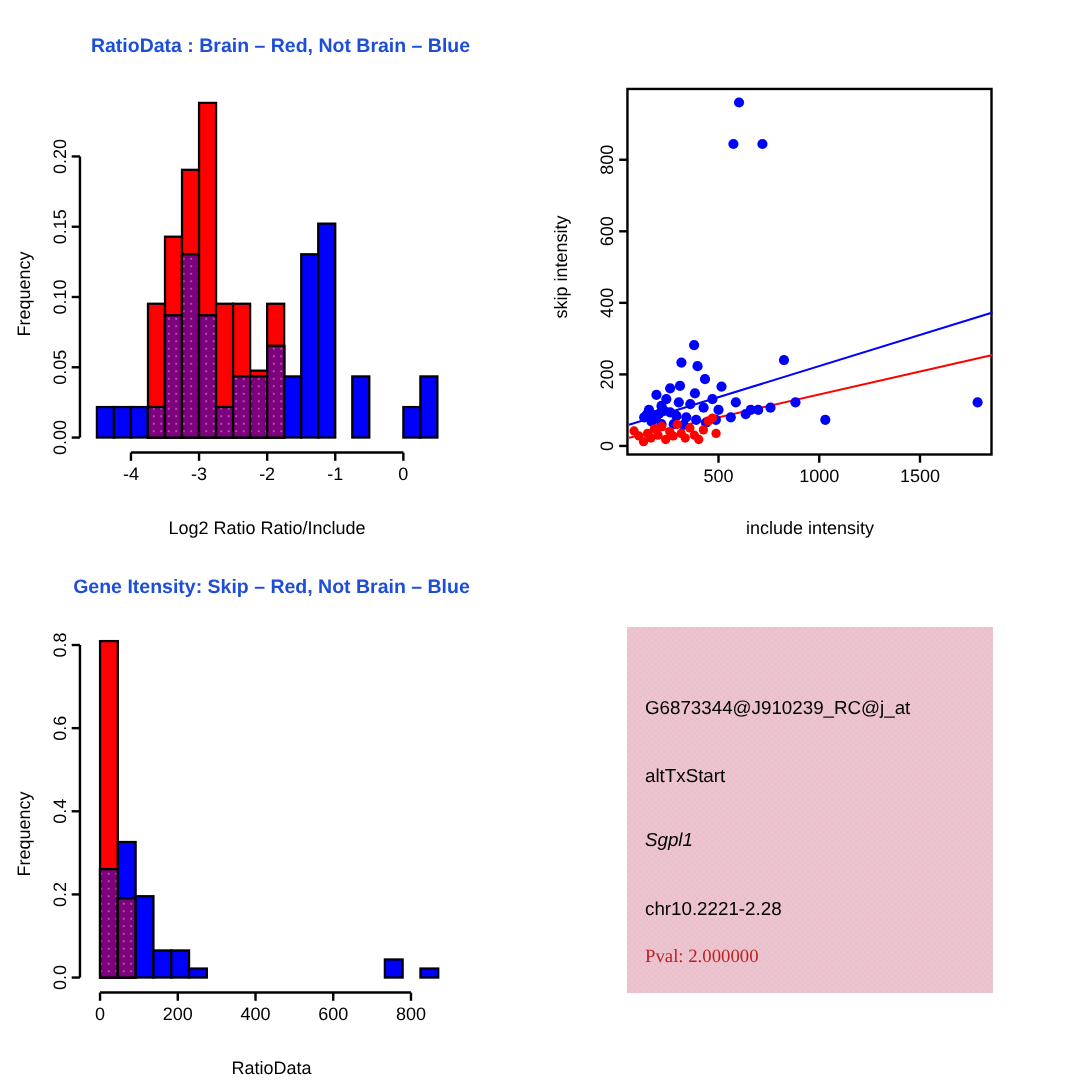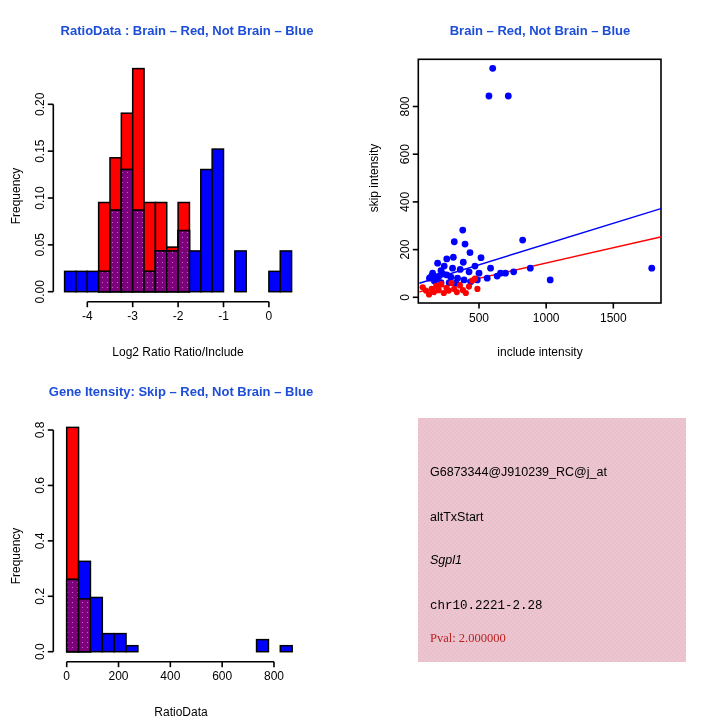--- a/index.html
+++ b/index.html
@@ -10,21 +10,21 @@
   svg text{font-family:"Liberation Sans","DejaVu Sans",sans-serif;font-size:12px;fill:#000;}
   .ptitle{position:absolute;font-weight:bold;font-size:13px;white-space:nowrap;
           transform:translate(-50%,-50%);color:#1d4ed8;}
   .axlab{position:absolute;font-size:12px;white-space:nowrap;color:#000;}
   .axlab.x{transform:translate(-50%,-50%);}
   .axlab.y{transform:translate(-50%,-50%) rotate(-90deg);}
   .pink{position:absolute;left:58px;top:58px;width:244px;height:244px;
         background-color:#f2c3cf;
         background-image:linear-gradient(45deg, rgba(190,195,205,.30) 25%, transparent 25%, transparent 75%, rgba(190,195,205,.30) 75%),
                          linear-gradient(45deg, rgba(190,195,205,.30) 25%, transparent 25%, transparent 75%, rgba(190,195,205,.30) 75%);
-        background-size:4px 4px;background-position:0 0,2px 2px;padding-left:24px;}
+        background-size:4px 4px;background-position:0 0,2px 2px;}
   .iline{position:absolute;left:12px;font-size:12.5px;white-space:nowrap;transform:translate(0,-50%);}
 </style>
 </head>
 <body>
 
 <div class="figure">
 
   <div class="panel" style="left:0;top:0">
     <svg id="chart-0" width="360" height="360">
         <defs>
@@ -176,21 +176,20 @@
         <circle cx="94.14895" cy="288.9525" r="3.1" fill="#ff0000"></circle>
         <circle cx="96.83555" cy="292.053" r="3.1" fill="#ff0000"></circle>
         <circle cx="99.92514" cy="285.375" r="3.1" fill="#ff0000"></circle>
         <circle cx="102.8804" cy="290.14500000000004" r="3.1" fill="#ff0000"></circle>
         <circle cx="105.83566" cy="293.007" r="3.1" fill="#ff0000"></circle>
         <circle cx="108.92525" cy="286.5675" r="3.1" fill="#ff0000"></circle>
         <circle cx="112.2835" cy="280.605" r="3.1" fill="#ff0000"></circle>
         <circle cx="114.9701" cy="278.697" r="3.1" fill="#ff0000"></circle>
         <circle cx="117.38804" cy="288.9525" r="3.1" fill="#ff0000"></circle>
       </svg>
-    <div class="ptitle" style="left:180px;top:30px">Brain – Red, Not Brain – Blue</div>
     <div class="axlab x" style="left:180px;top:352px">include intensity</div>
     <div class="axlab y" style="left:14px;top:178px">skip intensity</div>
   </div>
 
   <div class="panel" style="left:0;top:360px">
     <svg id="chart-2" width="360" height="360">
         <defs>
           <pattern id="dots2" width="5" height="5" patternUnits="userSpaceOnUse">
             <rect width="5" height="5" fill="#7d007d"></rect>
             <circle cx="2.5" cy="2.5" r="0.6" fill="#c878c8"></circle>
@@ -234,18 +233,18 @@
     <div class="ptitle" style="left:181px;top:31px">Gene Itensity: Skip – Red, Not Brain – Blue</div>
     <div class="axlab x" style="left:181px;top:352px">RatioData</div>
     <div class="axlab y" style="left:16px;top:196px">Frequency</div>
   </div>
 
   <div class="panel" style="left:360px;top:360px">
     <div class="pink" style="background-color: rgb(242, 195, 207);">
       <div class="iline" style="top: 54px; color: rgb(0, 0, 0);">G6873344@J910239_RC@j_at</div>
       <div class="iline" style="top: 99px; color: rgb(0, 0, 0);">altTxStart</div>
       <div class="iline" style="top: 142px; color: rgb(0, 0, 0); font-style: italic;">Sgpl1</div>
-      <div class="iline" style="top: 188px; color: rgb(0, 0, 0); font-family: Liberation Mono, monospace;">chr10.2221-2.28</div>
+      <div class="iline" style="top: 188px; color: rgb(0, 0, 0);">chr10.2221-2.28</div>
       <div class="iline" style="top: 220px; color: rgb(187, 34, 34); font-family: Liberation Serif, serif;">Pval: 2.000000</div>
     </div>
   </div>
 
 </div>
 
 </body></html>

